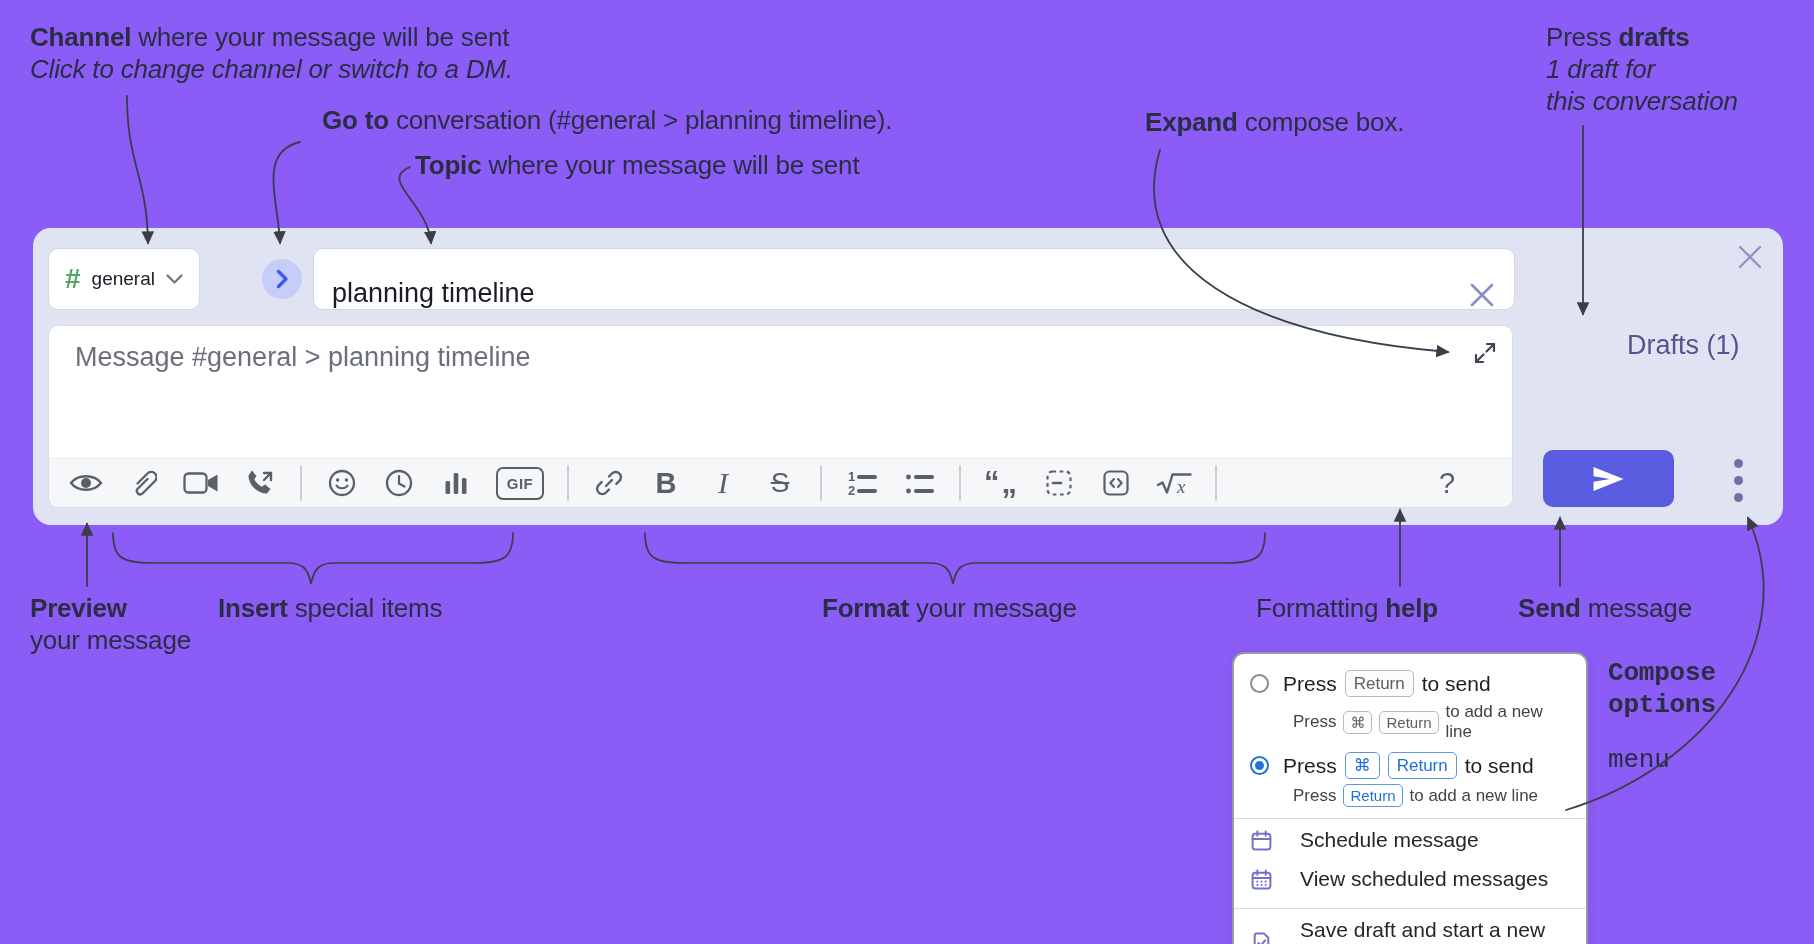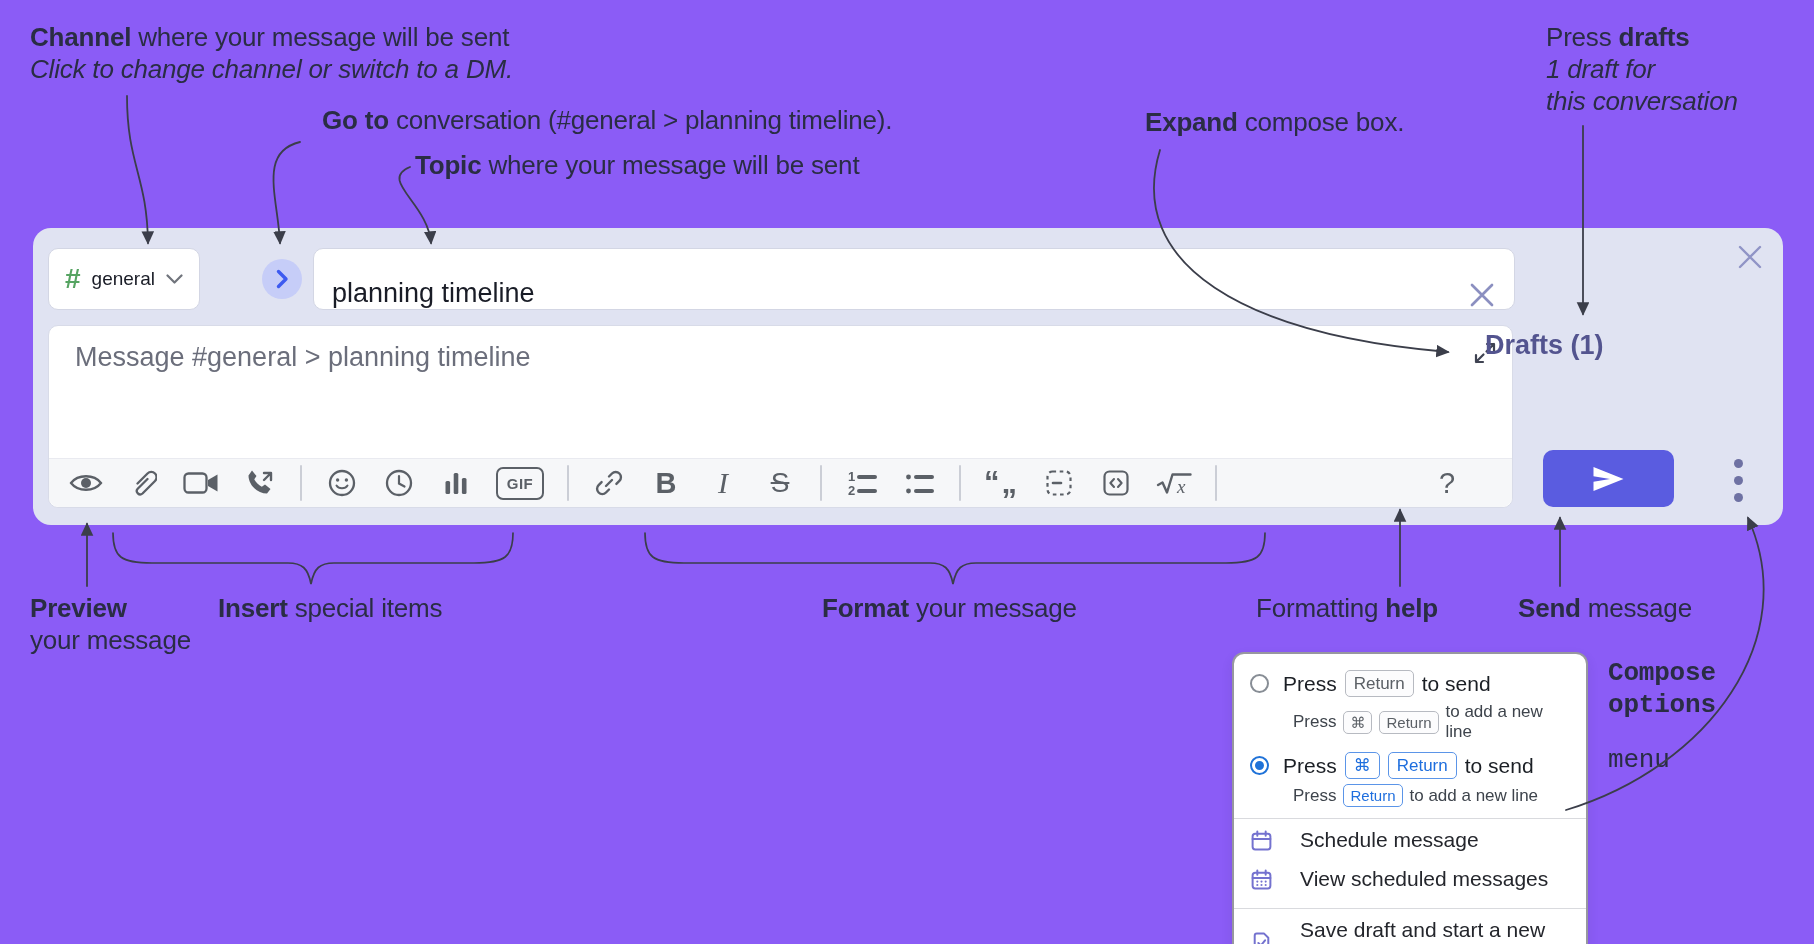--- a/index.html
+++ b/index.html
@@ -39,21 +39,21 @@
          color:#5b6067; cursor:pointer; flex:none;}
   .tdiv{ width:2px; height:36px; background:#cbced6; border-radius:1px; flex:none;}
   .tbold{ font-size:29px; font-weight:700; }
   .tital{ font-family:"Liberation Serif", serif; font-style:italic; font-size:30px;}
   .tstrike{ font-size:28px; text-decoration:line-through;}
   .tquote{ font-size:31px; font-weight:700; letter-spacing:2px;}
   .thelp{ margin-left:auto; margin-right:28px; font-size:29px;}
   .gifbox{ width:48px; height:33px; border:2.5px solid #5b6067; border-radius:7px;
            display:flex; align-items:center; justify-content:center;
            font-size:15px; font-weight:700; letter-spacing:.5px;}
-  .drafts{ position:absolute; left:1452px; top:102px; font-size:27px; font-weight:700;
+  .drafts{ position:absolute; left:1594px; top:102px; font-size:27px; font-weight:400;
            color:#53548f; cursor:pointer;}
   .sendbtn{ position:absolute; left:1510px; top:222px; width:131px; height:57px; background:#5a5ce0;
             border-radius:10px; display:flex; align-items:center; justify-content:center; cursor:pointer;}
   .dots{ position:absolute; left:1701px; top:231px; display:flex; flex-direction:column; gap:8px; cursor:pointer;}
   .dots i{ width:9px; height:9px; border-radius:50%; background:#6e71a3;}
   
   .popup{ position:absolute; left:1232px; top:652px; width:356px; background:#fff;
           border:2px solid #97979f; border-radius:12px; box-shadow:0 5px 12px rgba(40,40,60,.10);
           padding:12px 0 10px 0; z-index:4;}
   .prow{ display:flex; align-items:center; gap:8px; font-size:21px; color:#1b1f25;

